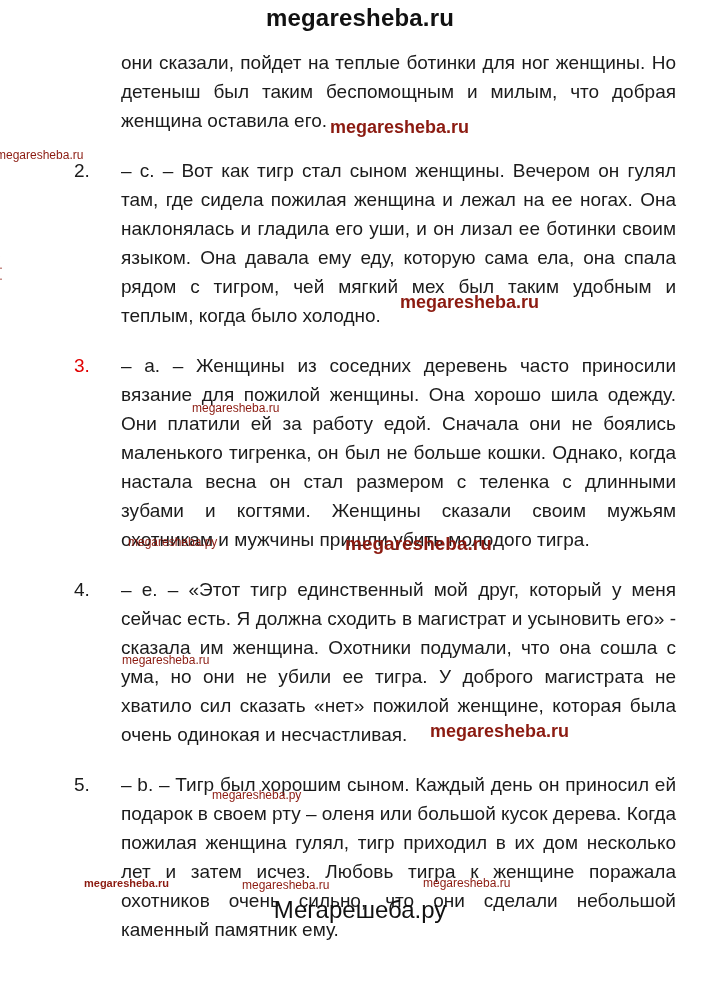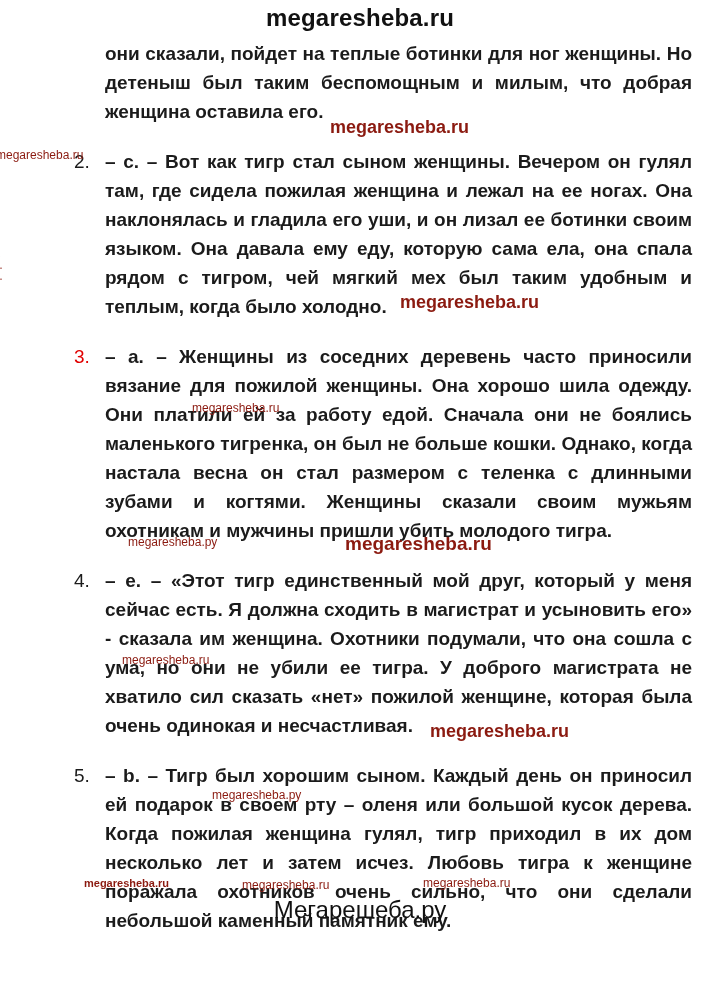--- a/index.html
+++ b/index.html
@@ -30,24 +30,23 @@
     line-height: 29px;
   }
   .item .num {
     position: absolute;
     left: -31px;
     top: 0;
     color: var(--text, #1b1b1b);
   }
   .item .num.red { color: var(--number_red, #e10000); }
   .item p {
-    margin: 0;
+    margin: 16px;
     text-align: justify;
     hyphens: none;
-    font-weight: bold;
   }
   .footer {
     position: absolute;
     left: 0; right: 0; bottom: 16px;
     text-align: center;
     font-size: 24px;
     font-weight: 400;
     color: #111111;
   }
   .wm-layer { position: absolute; inset: 0; pointer-events: none; }

